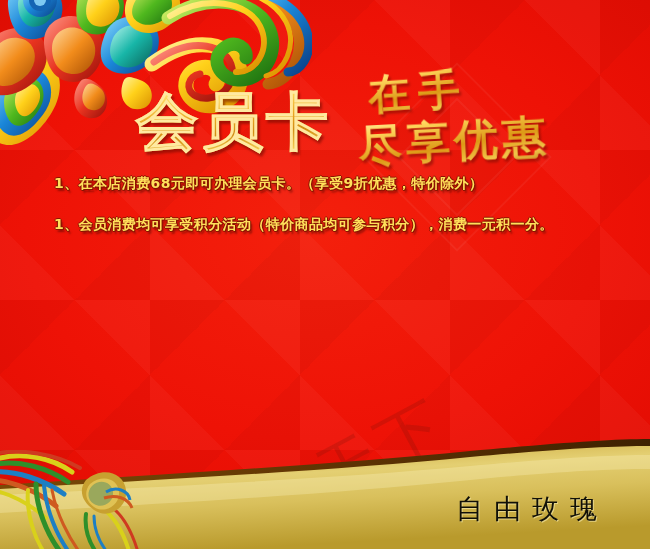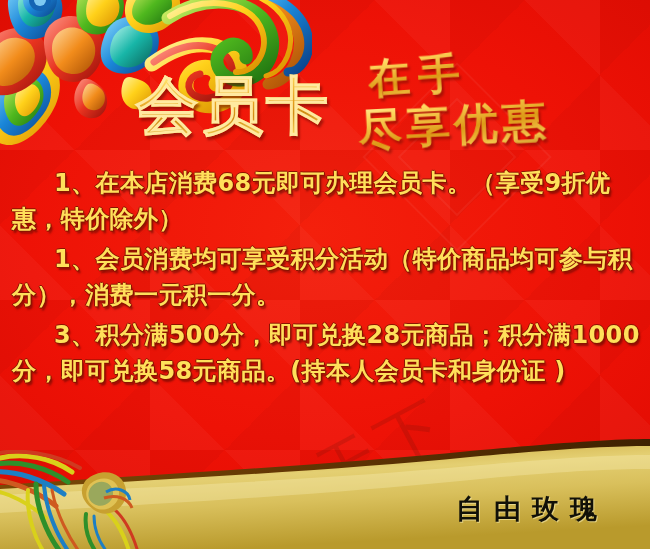--- a/index.html
+++ b/index.html
@@ -39,21 +39,21 @@
     transform:rotate(-28deg);letter-spacing:6px;
     font-family:"DejaVu Sans","Liberation Sans",sans-serif;
     pointer-events:none;white-space:nowrap;
   }
 
   
   .ornament-tl{position:absolute;left:-18px;top:-14px;width:330px;height:190px;}
   .ornament-bl{position:absolute;left:-10px;top:450px;width:300px;height:110px;}
 
   
-  .headline{position:absolute;left:0;top:52px;width:578px;height:110px;}
+  .headline{position:absolute;left:0;top:68px;width:578px;height:110px;}
   .title-main{
     position:absolute;left:136px;top:12px;
     font-size:62px;font-weight:bold;letter-spacing:3px;
     font-family:"DejaVu Sans","Liberation Sans",sans-serif;
     background:linear-gradient(176deg,#fff6c2 0%,#ffe067 18%,#e8a521 46%,#d08c12 62%,#f6cf55 82%,#a96a06 100%);
     -webkit-background-clip:text;background-clip:text;color:transparent;
     -webkit-text-stroke:1px #ffe9a0;
     filter:drop-shadow(2px 3px 1px rgba(110,10,0,.55));
     white-space:nowrap;
   }
@@ -67,41 +67,41 @@
   }
   .title-sub.l1{left:368px;top:-4px;font-size:42px;letter-spacing:8px;transform:rotate(-4deg);}
   .title-sub.l2{left:358px;top:44px;font-size:44px;letter-spacing:4px;transform:rotate(-3deg);}
 
   
   .body-copy{
     position:absolute;left:12px;top:166px;width:628px;
   }
   .para{
     color:#ffe05a;
-    font-size:24px;
+    font-size:14px;
     line-height:35.5px;
     letter-spacing:.4px;
     font-weight:bold;
     text-indent:42px;
     margin:0 0 5px 0;
     font-family:"DejaVu Sans","Liberation Sans",sans-serif;
     text-shadow:
       1px 1px 0 #8a1400,
       -1px 0 0 #8a1400,
       0 -1px 0 #8a1400,
       1px 0 0 #8a1400,
       0 1px 0 #8a1400,
       2px 3px 2px rgba(90,8,0,.6);
   }
 
   
   .gold-band{position:absolute;left:0;bottom:0;width:650px;height:110px;}
   .brand{
     position:absolute;right:42px;bottom:22px;
-    font-size:27px;font-weight:bold;color:#111008;
+    font-size:27px;font-weight:normal;color:#111008;
     letter-spacing:11px;
     font-family:"DejaVu Serif","Liberation Serif",serif;
     text-shadow:1px 1px 0 rgba(255,245,190,.55);
     white-space:nowrap;
   }
 </style>
 </head>
 <body>
 
 <div id="poster">
@@ -191,21 +191,20 @@
 
   <div class="headline">
     <div class="title-main">会员卡</div>
     <div class="title-sub l1">在手</div>
     <div class="title-sub l2">尽享优惠</div>
   </div>
 
   <div class="body-copy">
     <p class="para">1、在本店消费68元即可办理会员卡。（享受9折优惠，特价除外）</p>
     <p class="para">1、会员消费均可享受积分活动（特价商品均可参与积分），消费一元积一分。</p>
-    <p class="para">3、积分满500分，即可兑换28元商品；积分满1000分，即可兑换58元商品。(持本人会员卡和身份证 )</p>
   </div>
 
   <svg class="gold-band" viewBox="0 0 650 110" preserveAspectRatio="none">
     <defs>
       <linearGradient id="bandG" x1="0" y1="0" x2="0.35" y2="1">
         <stop offset="0%" stop-color="#8a6b14"></stop>
         <stop offset="10%" stop-color="#c9a436"></stop>
         <stop offset="38%" stop-color="#e4cf72"></stop>
         <stop offset="62%" stop-color="#d9c05c"></stop>
         <stop offset="100%" stop-color="#b99a2c"></stop>

